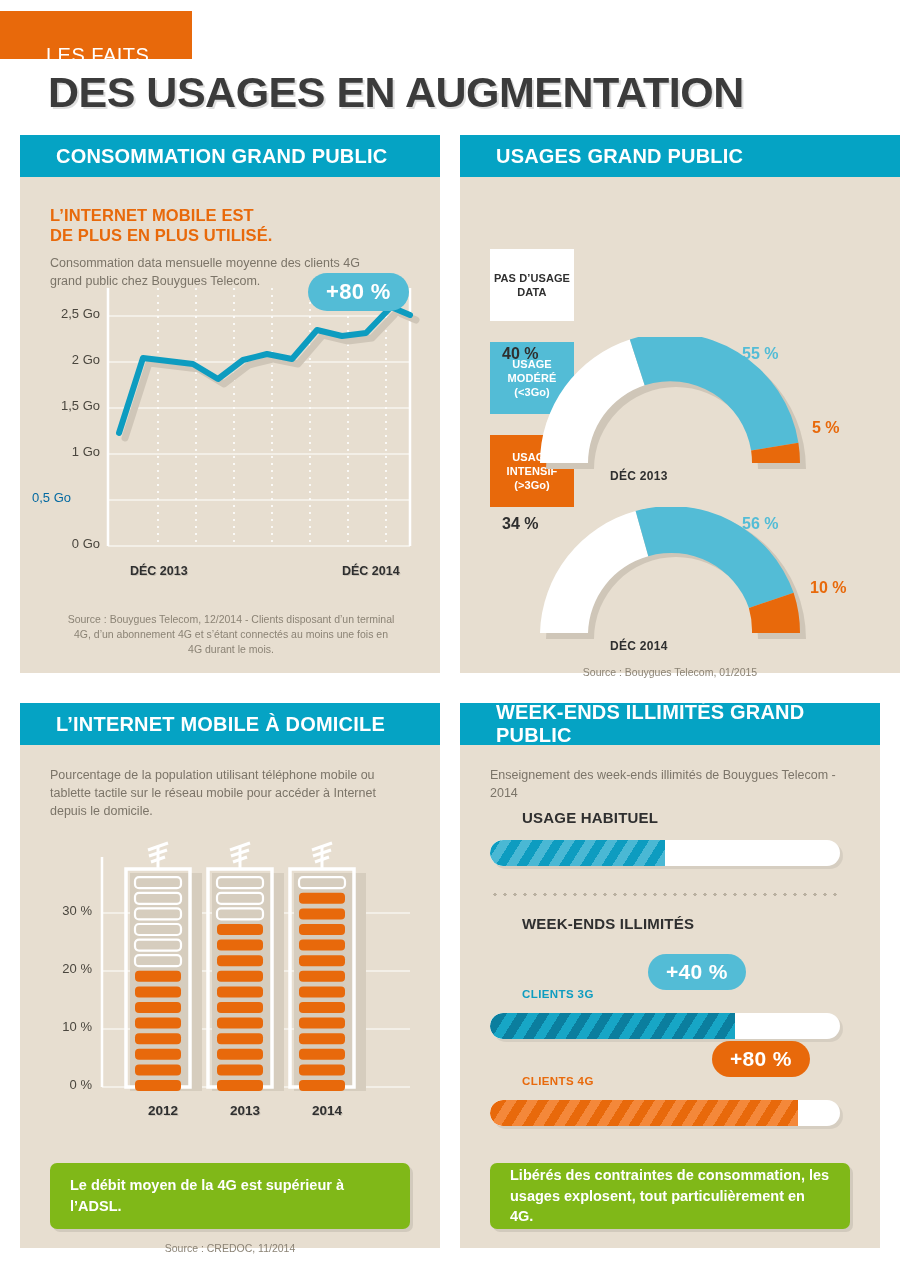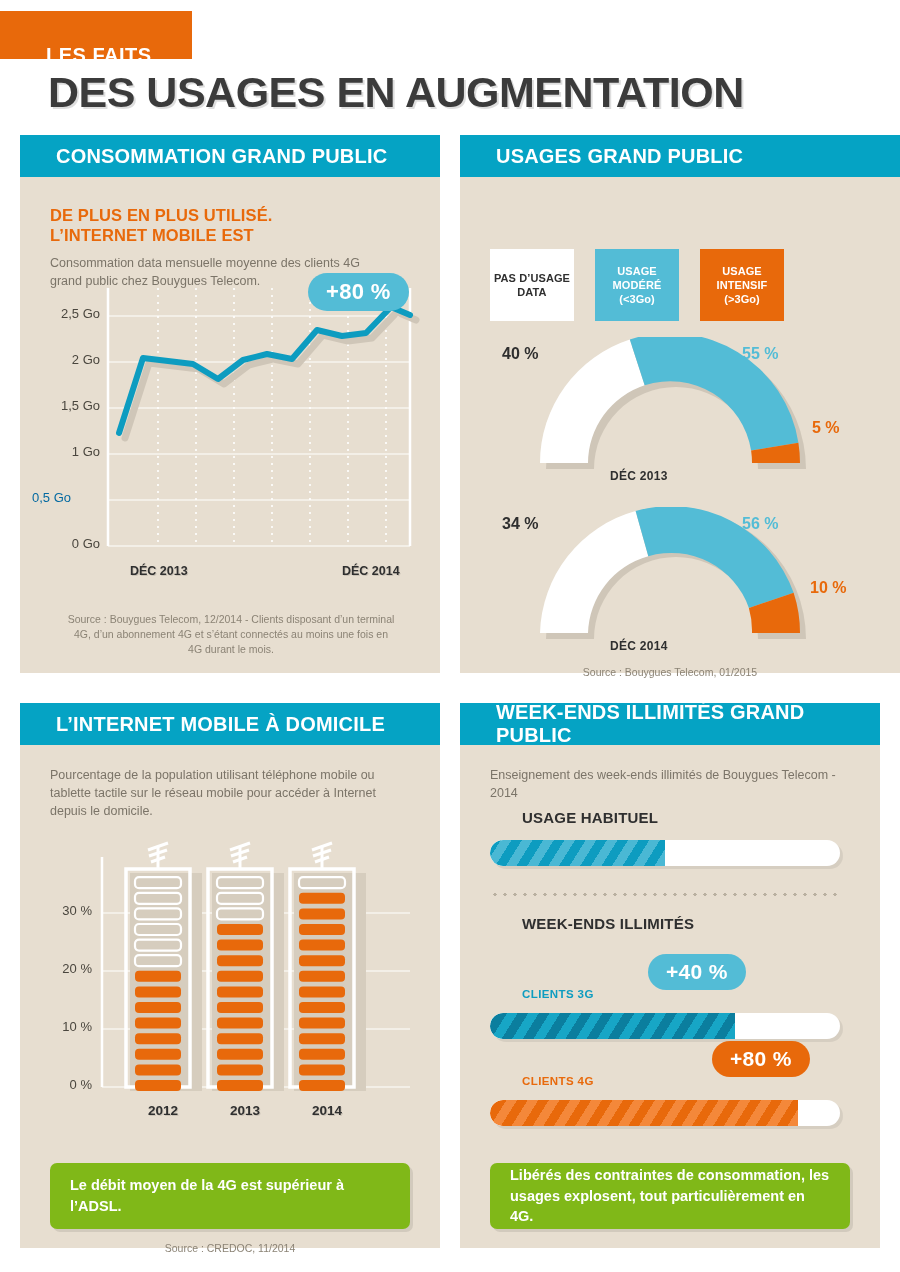--- a/index.html
+++ b/index.html
@@ -12,21 +12,21 @@
   .page { position: relative; width: 900px; height: 1272px; background: #ffffff; }
 
   
   .kicker {
     position: absolute; left: 0; top: 11px;
     width: 192px; height: 48px;
     background: #e8690b;
     display: flex; align-items: center;
   }
   .kicker-label {
-    color: #ffffff; font-size: 20px; font-weight: 700;
+    color: #ffffff; font-size: 20px; font-weight: 400;
     letter-spacing: .5px; padding-left: 46px; margin-top: 40px;
   }
   .main-title {
     position: absolute; left: 48px; top: 71px;
     font-size: 43px; font-weight: 800; color: #3b3b3b;
     letter-spacing: -.5px; line-height: 1;
     text-shadow: 2px 2px 0 rgba(0,0,0,.13);
   }
 
   
@@ -54,21 +54,21 @@
     color: #7b7468; font-size: 12.5px; line-height: 1.42;
   }
   .source {
     color: #8b8375; font-size: 10.5px; text-align: center; line-height: 1.45;
   }
 
   
   .linechart-wrap { position: absolute; left: 0; top: 112px; width: 420px; height: 200px; }
 
   
-  .legend-row { position: absolute; left: 30px; top: 72px; display: flex; gap: 21px; }
+  .legend-row { position: absolute; left: 30px; top: 72px; display: flex; gap: 21px; flex-direction: column; }
   .legend-box {
     width: 84px; height: 72px; display: flex; flex-direction: column;
     align-items: center; justify-content: center; text-align: center;
     font-size: 11px; font-weight: 800; line-height: 1.28; letter-spacing: .1px;
   }
   .legend-box span { display: block; }
   .lb-none { background: #ffffff; color: #2f2f2f; }
   .lb-mod  { background: #53bcd6; color: #ffffff; }
   .lb-int  { background: #e8690b; color: #ffffff; }
 
@@ -143,22 +143,22 @@
     <div class="kicker-label">LES FAITS</div>
   </div>
   <div class="main-title">DES USAGES EN AUGMENTATION</div>
 
   <div class="panel" id="panel-tl">
     <div class="panel-head">
       <div class="panel-head-title">CONSOMMATION GRAND PUBLIC</div>
     </div>
     <div class="panel-body" style="height:496px;">
       <div class="lead" style="position:absolute;left:30px;top:28px;width:340px;">
+        <div>L’INTERNET MOBILE EST</div>
         <div>DE PLUS EN PLUS UTILISÉ.</div>
-        <div>L’INTERNET MOBILE EST</div>
       </div>
       <div class="sub" style="position:absolute;left:30px;top:78px;width:330px;">Consommation data mensuelle moyenne des clients 4G grand public chez Bouygues Telecom.</div>
 
       <div class="linechart-wrap" style="top:105px;height:310px;">
         <svg width="420" height="310" viewBox="0 0 420 310">
 
           <g stroke="#f3efe7" stroke-width="2">
             <line x1="88" y1="34" x2="390" y2="34"></line>
             <line x1="88" y1="80" x2="390" y2="80"></line>
             <line x1="88" y1="126" x2="390" y2="126"></line>

